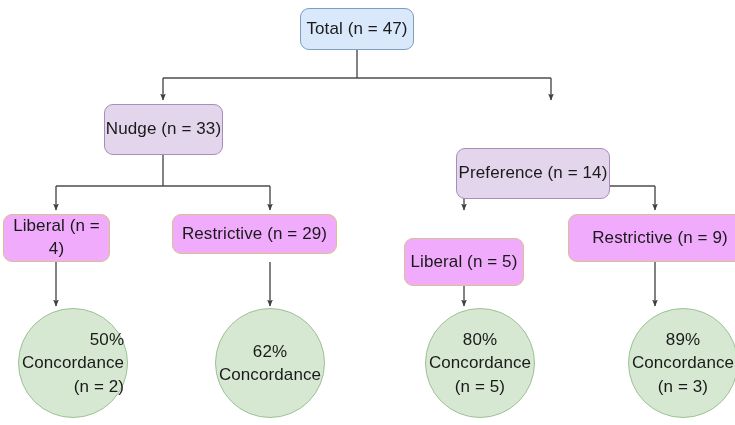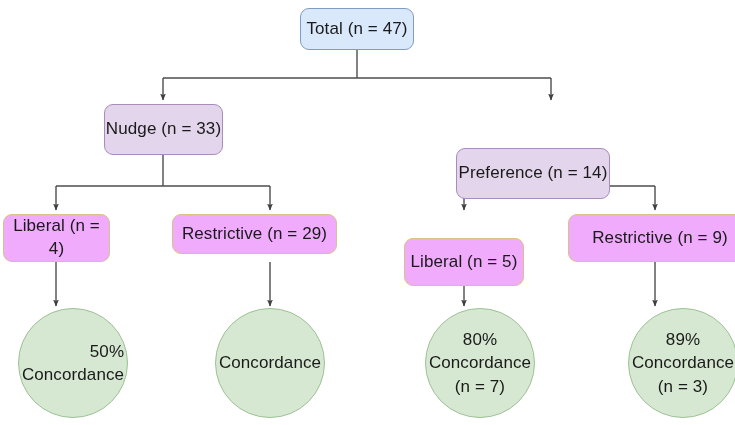--- a/index.html
+++ b/index.html
@@ -129,34 +129,36 @@
   </div>
 
   <div class="node box node-direction" style="left:568px; top:214px; width:184px; height:48px;">
     <span>Restrictive (n = 9)</span>
   </div>
 
   <div class="node node-outcome" style="left:18px; top:308px; width:110px; height:110px;text-align:right;">
     <div>
       <span class="outcome-text">50%</span>
       <span class="outcome-text">Concordance</span>
+      <span class="outcome-text">(n = 2)</span>
     </div>
   </div>
 
   <div class="node node-outcome" style="left:215px; top:308px; width:110px; height:110px;">
     <div>
+      <span class="outcome-text">62%</span>
       <span class="outcome-text">Concordance</span>
     </div>
   </div>
 
   <div class="node node-outcome" style="left:425px; top:308px; width:110px; height:110px;">
     <div>
       <span class="outcome-text">80%</span>
       <span class="outcome-text">Concordance</span>
-      <span class="outcome-text">(n = 7)</span>
+      <span class="outcome-text">(n = 5)</span>
     </div>
   </div>
 
   <div class="node node-outcome" style="left:628px; top:308px; width:110px; height:110px;">
     <div>
       <span class="outcome-text">89%</span>
       <span class="outcome-text">Concordance</span>
       <span class="outcome-text">(n = 3)</span>
     </div>
   </div>

